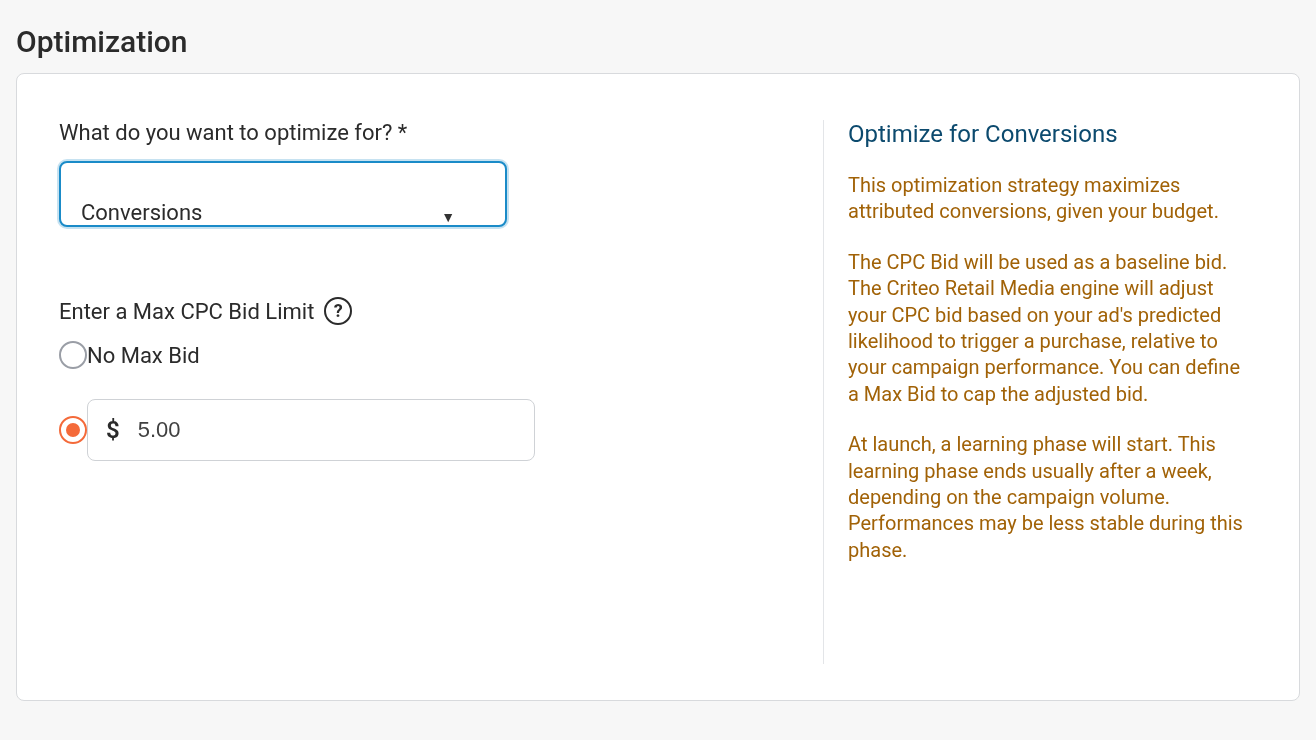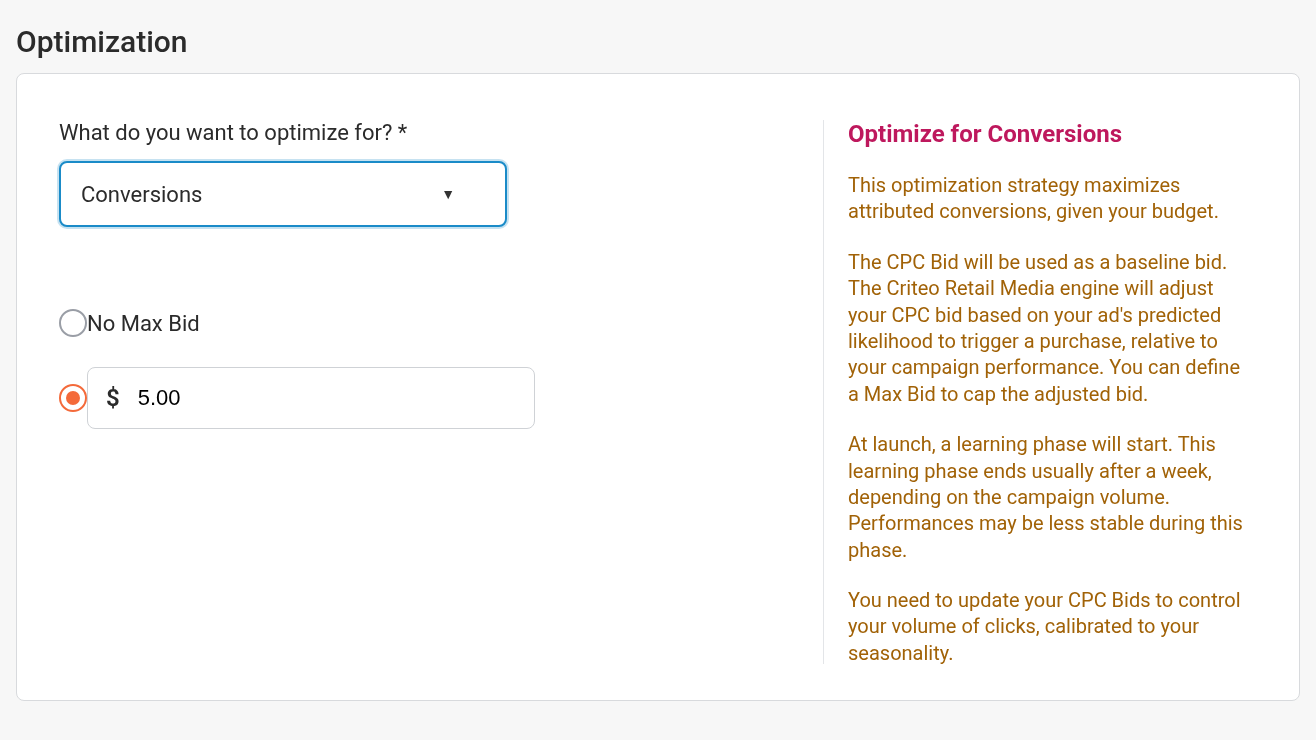--- a/index.html
+++ b/index.html
@@ -55,21 +55,21 @@
     border: 2px solid #1a8bc8;
     border-radius: 8px;
     box-shadow: 0 0 0 2px rgba(26,139,200,0.25);
     background: #fff;
     padding: 0 50px 0 20px;
     font-size: 22px;
     text-align: left;
     color: #2b2b2b;
     cursor: pointer;
     display: flex;
-    align-items: center;
+    align-items: flex-end;
     justify-content: space-between;
   }
   .select-caret {
     font-size: 14px;
     color: #333;
   }
   .spacer { height: 70px; }
   .help-icon {
     display: inline-flex;
     align-items: center;
@@ -123,28 +123,28 @@
   }
   .currency-sym {
     font-size: 24px;
     font-weight: 600;
     color: #2b2b2b;
   }
   .currency-value {
     border: none;
     outline: none;
     font-size: 22px;
-    color: #000000;
+    color: #404040;
     width: 100%;
     background: transparent;
   }
   .info-title {
     font-size: 24px;
-    font-weight: 700;
-    color: #be185d;
+    font-weight: 400;
+    color: #0c4a6e;
     margin-bottom: 24px;
   }
   .info-para {
     font-size: 20px;
     line-height: 1.32;
     color: #a16207;
     margin-bottom: 24px;
   }
   .info-para:last-child { margin-bottom: 0; }
 </style>
@@ -163,20 +163,24 @@
 
     <div class="select-wrap">
       <div class="select-control" role="button" tabindex="0">
         <span>Conversions</span>
         <span class="select-caret">▼</span>
       </div>
     </div>
 
     <div class="spacer"></div>
 
+    <div class="field-label">
+      <span>Enter a Max CPC Bid Limit</span>
+      <span class="help-icon">?</span>
+    </div>
 
     <div class="radio-row">
       <span class="radio" role="radio" aria-checked="false">
         <span class="radio-dot"></span>
       </span>
       <span class="radio-label">No Max Bid</span>
     </div>
 
     <div class="radio-row">
       <span class="radio selected" role="radio" aria-checked="true">
@@ -188,16 +192,15 @@
       </div>
     </div>
 
   </div>
 
   <div class="right-col">
     <div class="info-title">Optimize for Conversions</div>
     <p class="info-para">This optimization strategy maximizes attributed conversions, given your budget.</p>
     <p class="info-para">The CPC Bid will be used as a baseline bid. The Criteo Retail Media engine will adjust your CPC bid based on your ad's predicted likelihood to trigger a purchase, relative to your campaign performance. You can define a Max Bid to cap the adjusted bid.</p>
     <p class="info-para">At launch, a learning phase will start. This learning phase ends usually after a week, depending on the campaign volume. Performances may be less stable during this phase.</p>
-    <p class="info-para">You need to update your CPC Bids to control your volume of clicks, calibrated to your seasonality.</p>
   </div>
 
 </div>
 
 </body></html>

